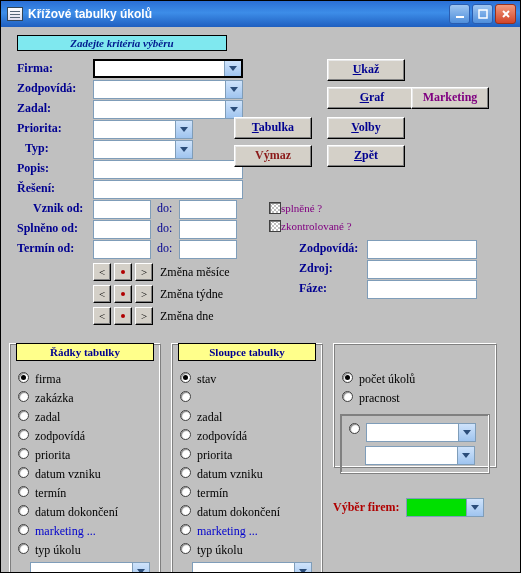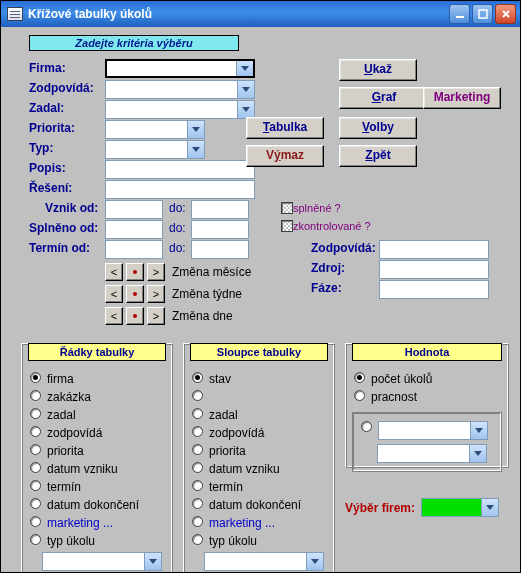--- a/index.html
+++ b/index.html
@@ -46,22 +46,23 @@
     border-radius: 3px;
     background: linear-gradient(#9ec5f1,#4e8edb);
     display:flex; align-items:center; justify-content:center;
     font-family: Arial; font-size: 12px; color:#fff; font-weight:bold;
   }
   .tb-close { background: linear-gradient(#f19a7d,#d1452a); border-color:#99301b; }
   .tb-btn svg { display:block; }
 
   .client {
     flex:1;
-    padding: 6px 8px 8px 20px;
+    padding: 6px 8px 8px 8px;
     overflow:hidden;
+    font-family:Liberation Serif, serif;
   }
 
   .criteria-title{
     width: 210px;
     background: #7fe8ef;
     border: 1px solid #000;
     text-align:center;
     font-weight:bold;
     font-style: italic;
     color:#001a8e;
@@ -252,21 +253,21 @@
   <div class="client">
 
     <div class="criteria-title">Zadejte kritéria výběru</div>
 
     <div class="form-area">
 
       <div class="lbl" style="left:8px; top:4px;">Firma:</div>
       <div class="lbl" style="left:8px; top:24px;">Zodpovídá:</div>
       <div class="lbl" style="left:8px; top:44px;">Zadal:</div>
       <div class="lbl" style="left:8px; top:64px;">Priorita:</div>
-      <div class="lbl" style="left:8px; top:84px;">Typ:</div>
+      <div class="lbl" style="left:16px; top:84px;">Typ:</div>
       <div class="lbl" style="left:8px; top:104px;">Popis:</div>
       <div class="lbl" style="left:8px; top:124px;">Řešení:</div>
       <div class="lbl" style="left:24px; top:144px;">Vznik od:</div>
       <div class="lbl" style="left:8px; top:164px;">Splněno od:</div>
       <div class="lbl" style="left:8px; top:184px;">Termín od:</div>
 
       <div class="combo" style="left:84px; top:2px;  width:150px; border:2px solid #000;">
           <div class="arrow"></div>
         </div>
       <div class="combo" style="left:84px; top:23px; width:150px;">
@@ -433,21 +434,20 @@
               <span>typ úkolu</span>
             </div>
           </div>
         <div class="inner-combo" style="width:120px; margin-left:14px;">
             <div class="arrow"></div>
           </div>
       </div>
 
       <div style="width:164px;">
         <div class="group val-group" style="width:164px; height:125px;">
-          <div class="hdr">Hodnota</div>
           <div class="group-body" id="val-body">
               <div class="radio-line">
                 <div class="radio sel"></div>
                 <span>počet úkolů</span>
               </div>
               <div class="radio-line">
                 <div class="radio"></div>
                 <span>pracnost</span>
               </div>
             </div>

